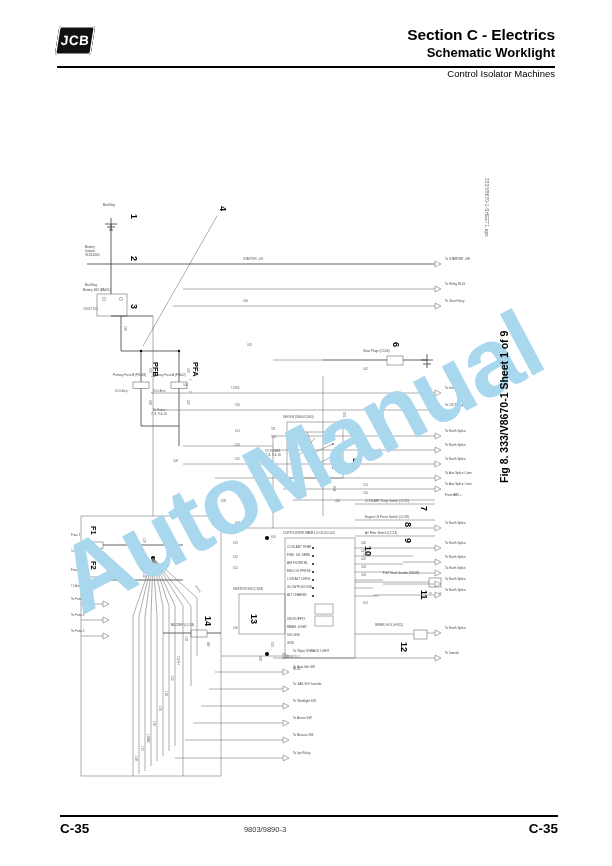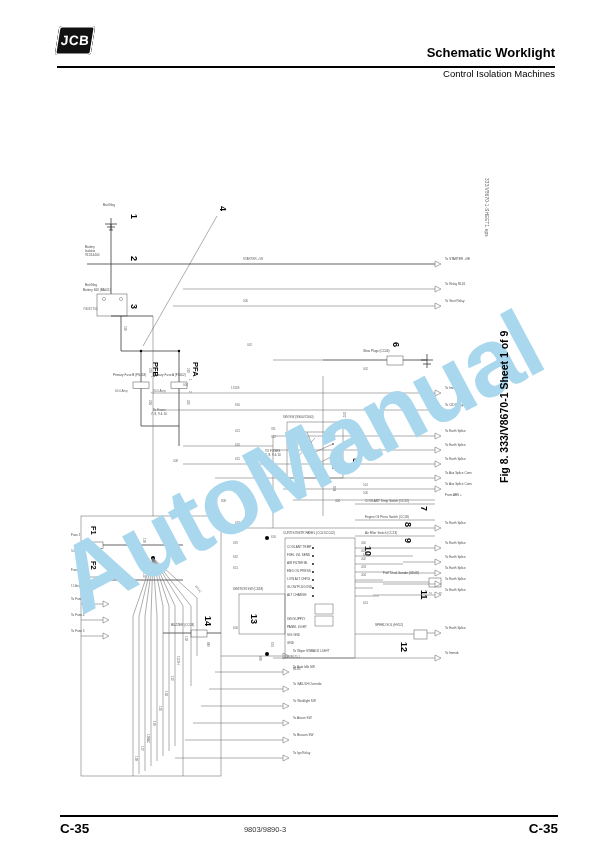--- a/index.html
+++ b/index.html
@@ -196,23 +196,24 @@
     letter-spacing: -2px;
   }
 </style>
 </head>
 <body>
 
 <div class="page-header">
   <div class="jcb-logo">
     <span>JCB</span>
   </div>
+  <div class="hdr-title">Section C - Electrics</div>
   <div class="hdr-sub">Schematic Worklight</div>
   <div class="hdr-rule"></div>
-  <div class="hdr-caption">Control Isolation Machines</div>
+  <div class="hdr-caption">Control Isolator Machines</div>
 </div>
 
 <div class="figure-area">
   <div class="schematic-rot">
     <div class="sch">
       <svg width="690" height="420" viewBox="0 0 690 420" xmlns="http://www.w3.org/2000/svg">
         <defs>
           <style>
             .w  { stroke:#6b6b6b; stroke-width:0.55; fill:none; }
             .wb { stroke:#3a3a3a; stroke-width:0.8;  fill:none; }

